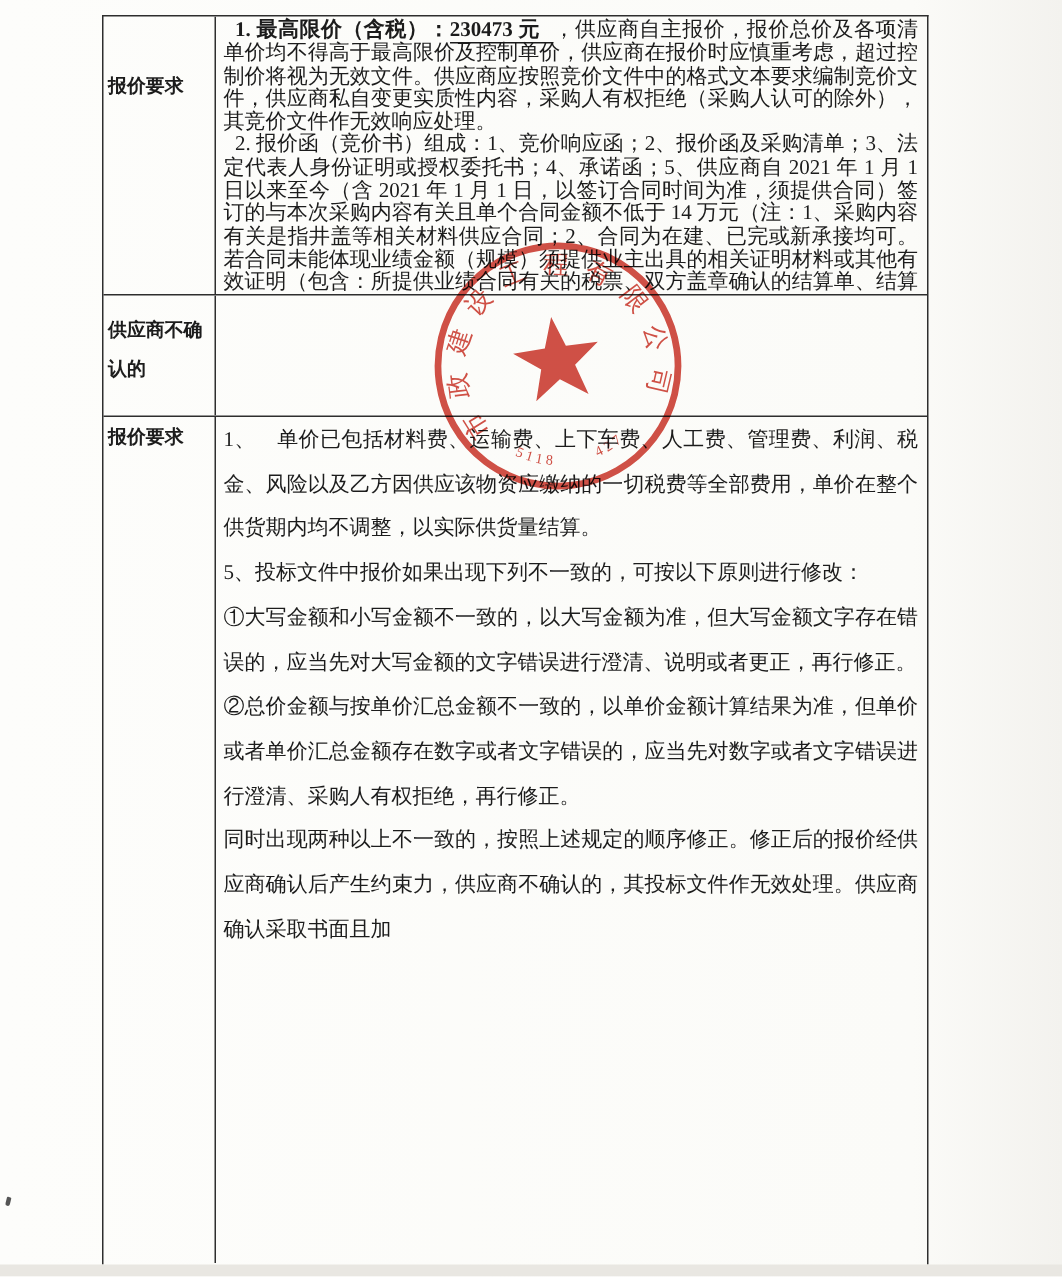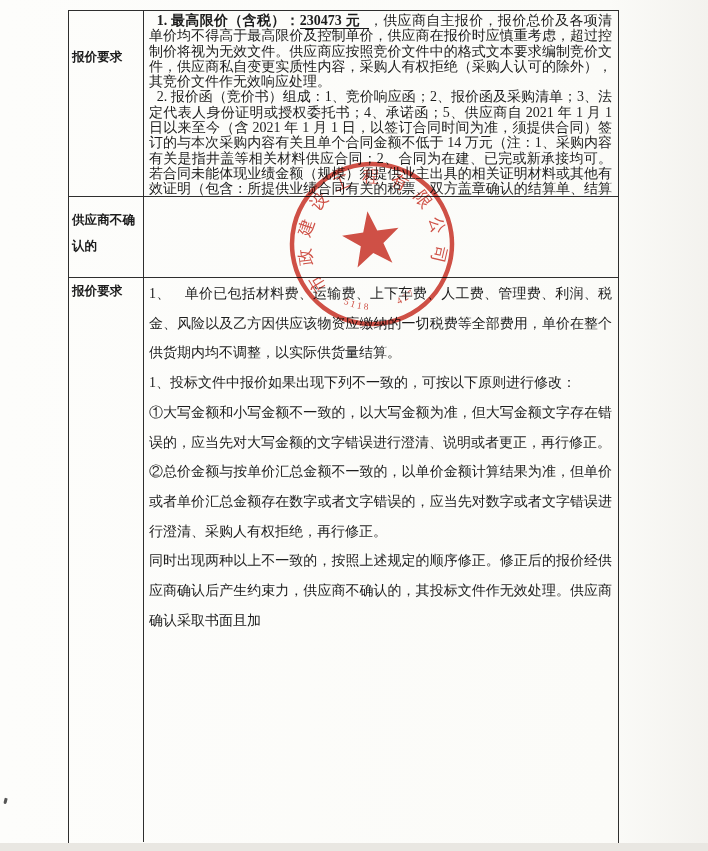--- a/index.html
+++ b/index.html
@@ -68,21 +68,21 @@
     </div>
 
     <div class="row row2 b">
       <div class="label-cell">供应商不确认的</div>
     </div>
 
     <div class="row row3">
       <div class="label-cell">报价要求</div>
       <div class="content-cell">
         <div class="para">1、　单价已包括材料费、运输费、上下车费、人工费、管理费、利润、税金、风险以及乙方因供应该物资应缴纳的一切税费等全部费用，单价在整个供货期内均不调整，以实际供货量结算。</div>
-        <div class="para">1、投标文件中报价如果出现下列不一致的，可按以下原则进行修改：</div>
+        <div class="para">5、投标文件中报价如果出现下列不一致的，可按以下原则进行修改：</div>
         <div class="para">①大写金额和小写金额不一致的，以大写金额为准，但大写金额文字存在错误的，应当先对大写金额的文字错误进行澄清、说明或者更正，再行修正。</div>
         <div class="para">②总价金额与按单价汇总金额不一致的，以单价金额计算结果为准，但单价或者单价汇总金额存在数字或者文字错误的，应当先对数字或者文字错误进行澄清、采购人有权拒绝，再行修正。</div>
         <div class="para">同时出现两种以上不一致的，按照上述规定的顺序修正。修正后的报价经供应商确认后产生约束力，供应商不确认的，其投标文件作无效处理。供应商确认采取书面且加</div>
       </div>
     </div>
 
   </div>
 
   <svg class="seal" viewBox="0 0 174 174">
     <defs>

